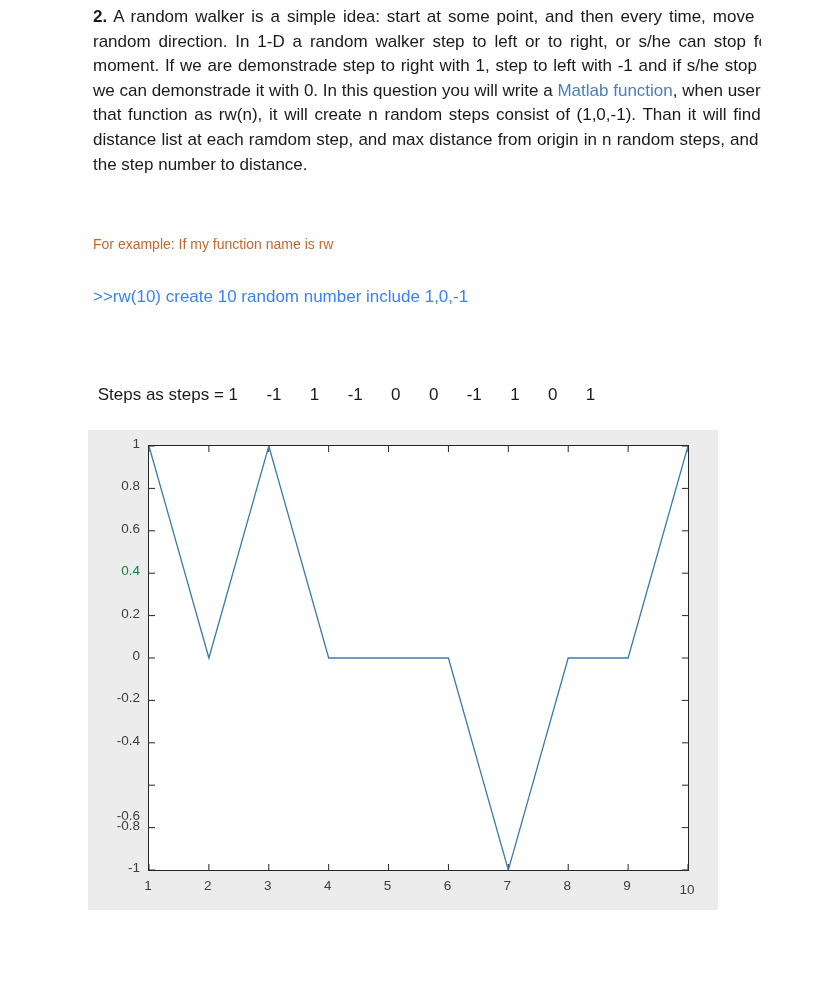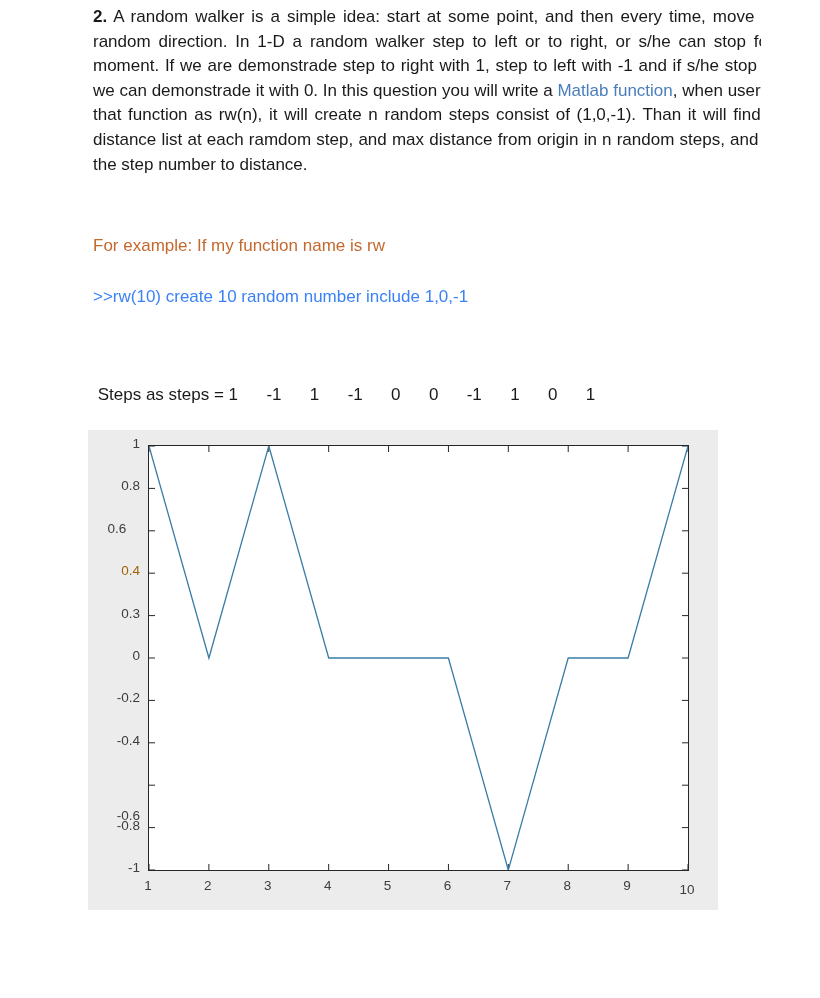--- a/index.html
+++ b/index.html
@@ -22,21 +22,21 @@
     line-height: 24.6px;
     text-align: justify;
     color: #1a1a1a;
   }
   .qnum { font-weight: bold; }
   .matlab-link { color: #4A7EBB; }
   .example-line {
     position: absolute;
     left: 93px;
     top: 236px;
-    font-size: 17px;
+    font-size: 14px;
     color: #C4682E;
   }
   .command-line {
     position: absolute;
     left: 93px;
     top: 287px;
     font-size: 17px;
     color: #3b82f6;
   }
   .output-block {
@@ -156,20 +156,20 @@
       <div class="xtick-label" style="left: 404.333px; top: 448px; color: rgb(61, 61, 61);">7</div>
       <div class="xtick-label" style="left: 464.222px; top: 448px; color: rgb(61, 61, 61);">8</div>
       <div class="xtick-label" style="left: 524.111px; top: 448px; color: rgb(61, 61, 61);">9</div>
       <div class="xtick-label" style="left: 584px; top: 452px; color: rgb(61, 61, 61);">10</div>
       <div class="ytick-label" style="left: 6px; top: 430px; color: rgb(61, 61, 61);">-1</div>
       <div class="ytick-label" style="left: 6px; top: 387.6px; color: rgb(61, 61, 61);">-0.8</div>
       <div class="ytick-label" style="left: 6px; top: 345.2px; color: rgb(61, 61, 61); margin-top: 33px;">-0.6</div>
       <div class="ytick-label" style="left: 6px; top: 302.8px; color: rgb(61, 61, 61);">-0.4</div>
       <div class="ytick-label" style="left: 6px; top: 260.4px; color: rgb(61, 61, 61);">-0.2</div>
       <div class="ytick-label" style="left: 6px; top: 218px; color: rgb(61, 61, 61);">0</div>
-      <div class="ytick-label" style="left: 6px; top: 175.6px; color: rgb(61, 61, 61);">0.3</div>
-      <div class="ytick-label" style="left: 6px; top: 133.2px; color: #a16207;">0.4</div>
-      <div class="ytick-label" style="left: 6px; top: 90.8px; color: rgb(61, 61, 61); text-align: center;">0.6</div>
+      <div class="ytick-label" style="left: 6px; top: 175.6px; color: rgb(61, 61, 61);">0.2</div>
+      <div class="ytick-label" style="left: 6px; top: 133.2px; color: #15803d;">0.4</div>
+      <div class="ytick-label" style="left: 6px; top: 90.8px; color: rgb(61, 61, 61);">0.6</div>
       <div class="ytick-label" style="left: 6px; top: 48.4px; color: rgb(61, 61, 61);">0.8</div>
       <div class="ytick-label" style="left: 6px; top: 6px; color: rgb(61, 61, 61);">1</div>
     </div>
 
 </div>
 
 </body></html>

